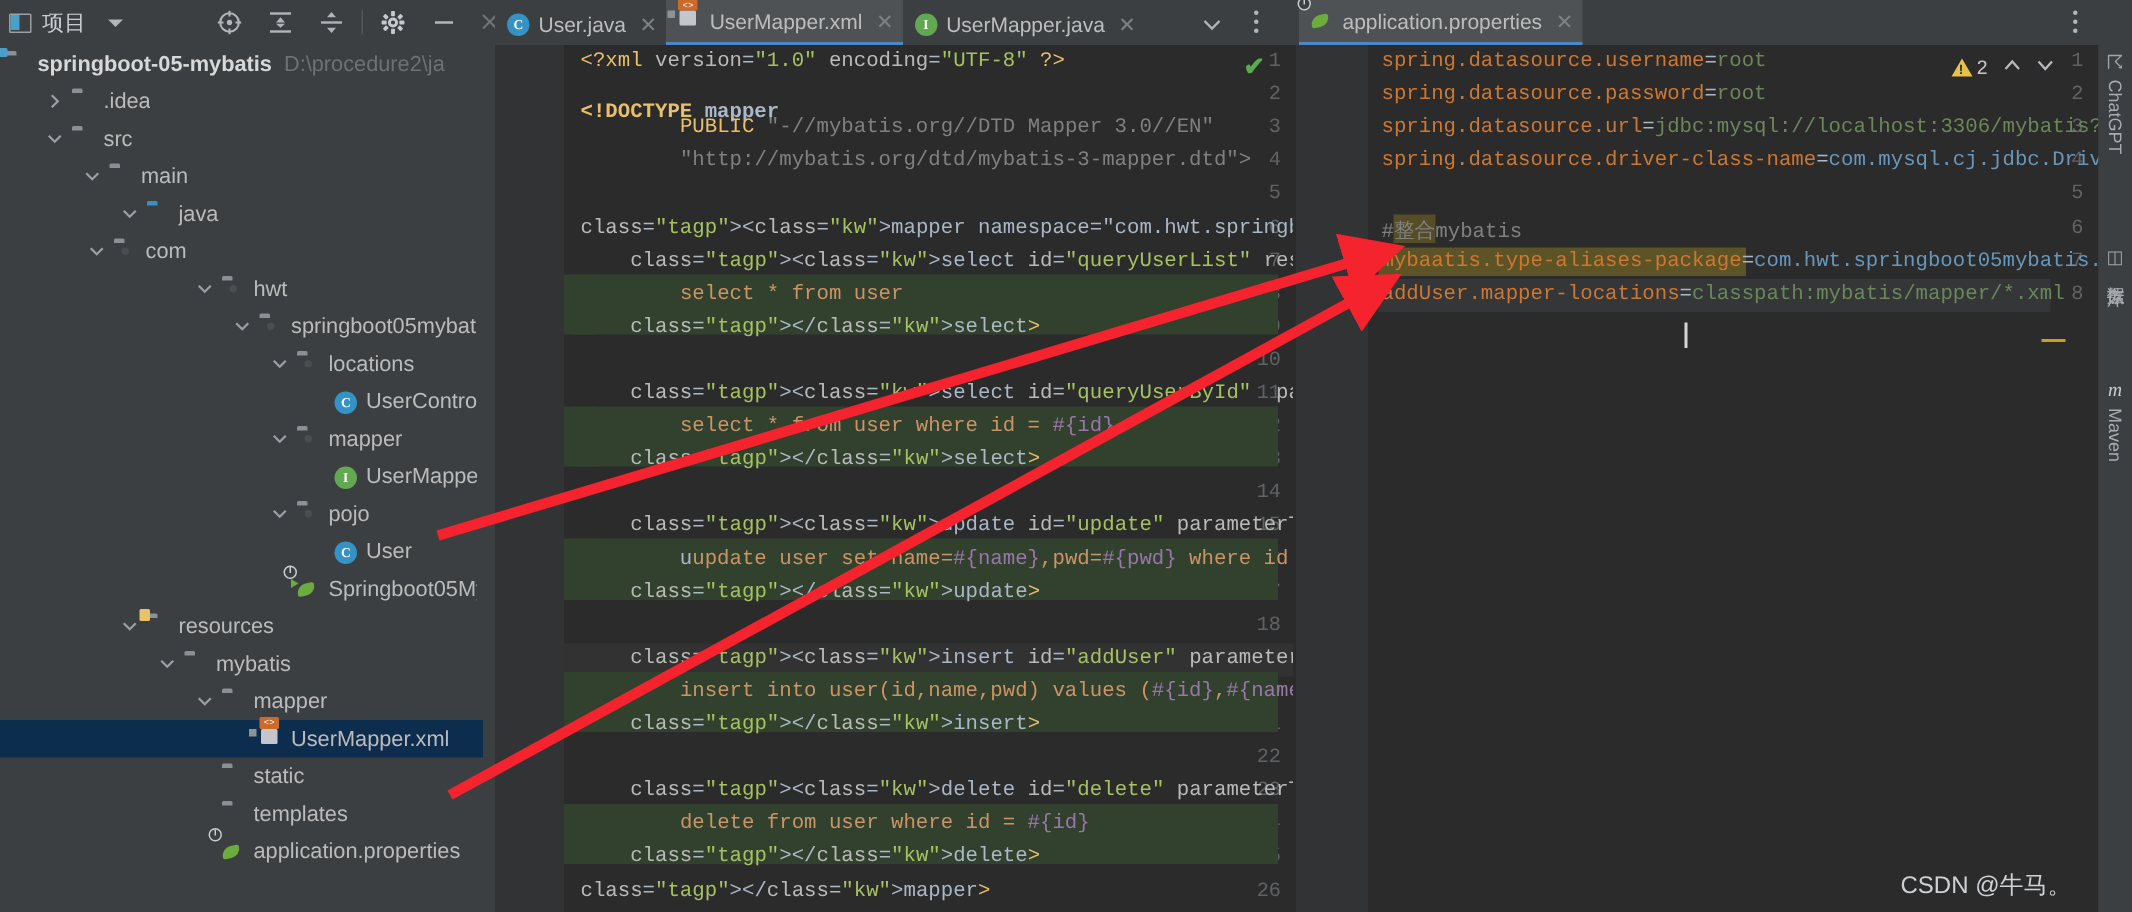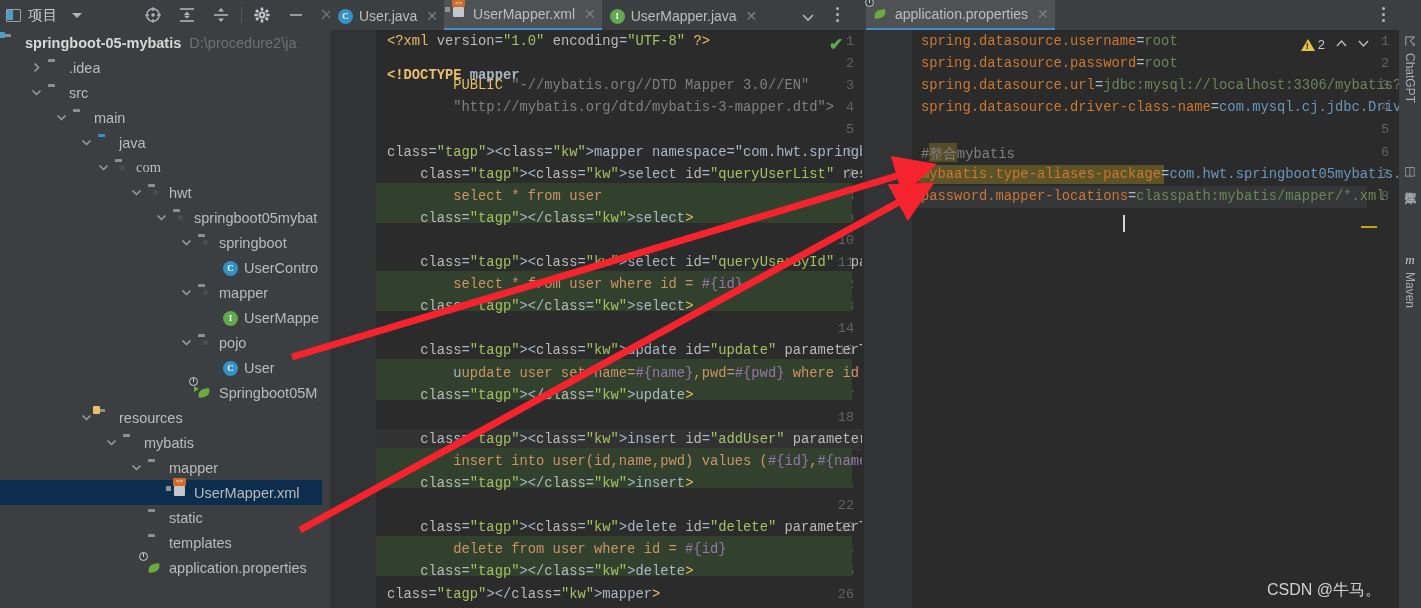--- a/index.html
+++ b/index.html
@@ -222,21 +222,21 @@
         </div>
         <div class="tree-row" style="padding-left: 79px;">
           <span class="arrow">
             <svg width="11" height="11" viewBox="0 0 11 11">
               <polyline points="1.5,3.5 5.5,7.5 9.5,3.5" fill="none" stroke="#9aa0a6" stroke-width="1.5"></polyline>
             </svg>
           </span>
           <span class="ic" style="margin-left:5px;"><span class="fold blue"></span></span>
           <span class="lbl">java</span>
         </div>
-        <div class="tree-row" style="padding-left: 96px; font-family: Liberation Serif, serif;">
+        <div class="tree-row" style="padding-left: 57px;">
           <span class="arrow">
             <svg width="11" height="11" viewBox="0 0 11 11">
               <polyline points="1.5,3.5 5.5,7.5 9.5,3.5" fill="none" stroke="#9aa0a6" stroke-width="1.5"></polyline>
             </svg>
           </span>
           <span class="ic" style="margin-left:5px;"><span class="fold pkg"></span></span>
           <span class="lbl">com</span>
         </div>
         <div class="tree-row" style="padding-left: 129px;">
           <span class="arrow">
@@ -256,21 +256,21 @@
           <span class="ic" style="margin-left:5px;"><span class="fold pkg"></span></span>
           <span class="lbl">springboot05mybatis</span>
         </div>
         <div class="tree-row" style="padding-left: 179px;">
           <span class="arrow">
             <svg width="11" height="11" viewBox="0 0 11 11">
               <polyline points="1.5,3.5 5.5,7.5 9.5,3.5" fill="none" stroke="#9aa0a6" stroke-width="1.5"></polyline>
             </svg>
           </span>
           <span class="ic" style="margin-left:5px;"><span class="fold pkg"></span></span>
-          <span class="lbl">springboot</span>
+          <span class="lbl">locations</span>
         </div>
         <div class="tree-row" style="padding-left: 204px;">
           <span class="arrow"></span>
           <span class="ic" style="margin-left:5px;">
             <span class="cls-c">C</span>
           </span>
           <span class="lbl">UserController</span>
         </div>
         <div class="tree-row" style="padding-left: 179px;">
           <span class="arrow">
@@ -498,21 +498,21 @@
         <div class="hl-olive" style="left: 65px; top: 112.5px; width: 28px; height: 19.1px; opacity: 0.85;"></div>
       </div>
     <div id="props-code">
         <div class="code" style="top: 4px; left: 57px;"><span class="pkey">spring.datasource.username</span><span class="eq">=</span><span class="pval">root</span></div>
         <div class="code" style="top: 26.1px; left: 57px; text-align: right;"><span class="pkey">spring.datasource.password</span><span class="eq">=</span><span class="pval">root</span></div>
         <div class="code" style="top: 48.2px; left: 57px;"><span class="pkey">spring.datasource.url</span><span class="eq">=</span><span class="pval">jdbc:mysql://localhost:3306/mybatis?us</span></div>
         <div class="code" style="top: 70.3px; left: 57px;"><span class="pkey">spring.datasource.driver-class-name</span><span class="eq">=</span><span class="pval2">com.mysql.cj.jdbc.Driver</span></div>
         <div class="code" style="top: 92.4px; left: 57px;"></div>
         <div class="code" style="top: 114.5px; left: 57px;"><span class="cmt">#整合mybatis</span></div>
         <div class="code" style="top: 136.6px; left: 57px;"><span class="pkey">mybaatis.type-aliases-package</span><span class="eq">=</span><span class="pval2">com.hwt.springboot05mybatis.po</span></div>
-        <div class="code" style="top: 158.7px; left: 57px;"><span class="pkey">password.mapper-locations</span><span class="eq">=</span><span class="pval">classpath:mybatis/mapper/*.xml</span></div>
+        <div class="code" style="top: 158.7px; left: 57px;"><span class="pkey">addUser.mapper-locations</span><span class="eq">=</span><span class="pval">classpath:mybatis/mapper/*.xml</span></div>
       </div>
 
     <div class="warnbox" style="right:28px; top:7px;">
       <span class="wtri"></span>
       <span>2</span>
       <span style="margin-left:6px">
         <svg width="15" height="11" viewBox="0 0 15 11">
             <polyline points="3,8 7.5,3 12,8" fill="none" stroke="#b6bbc0" stroke-width="1.5"></polyline>
           </svg>
       </span>

